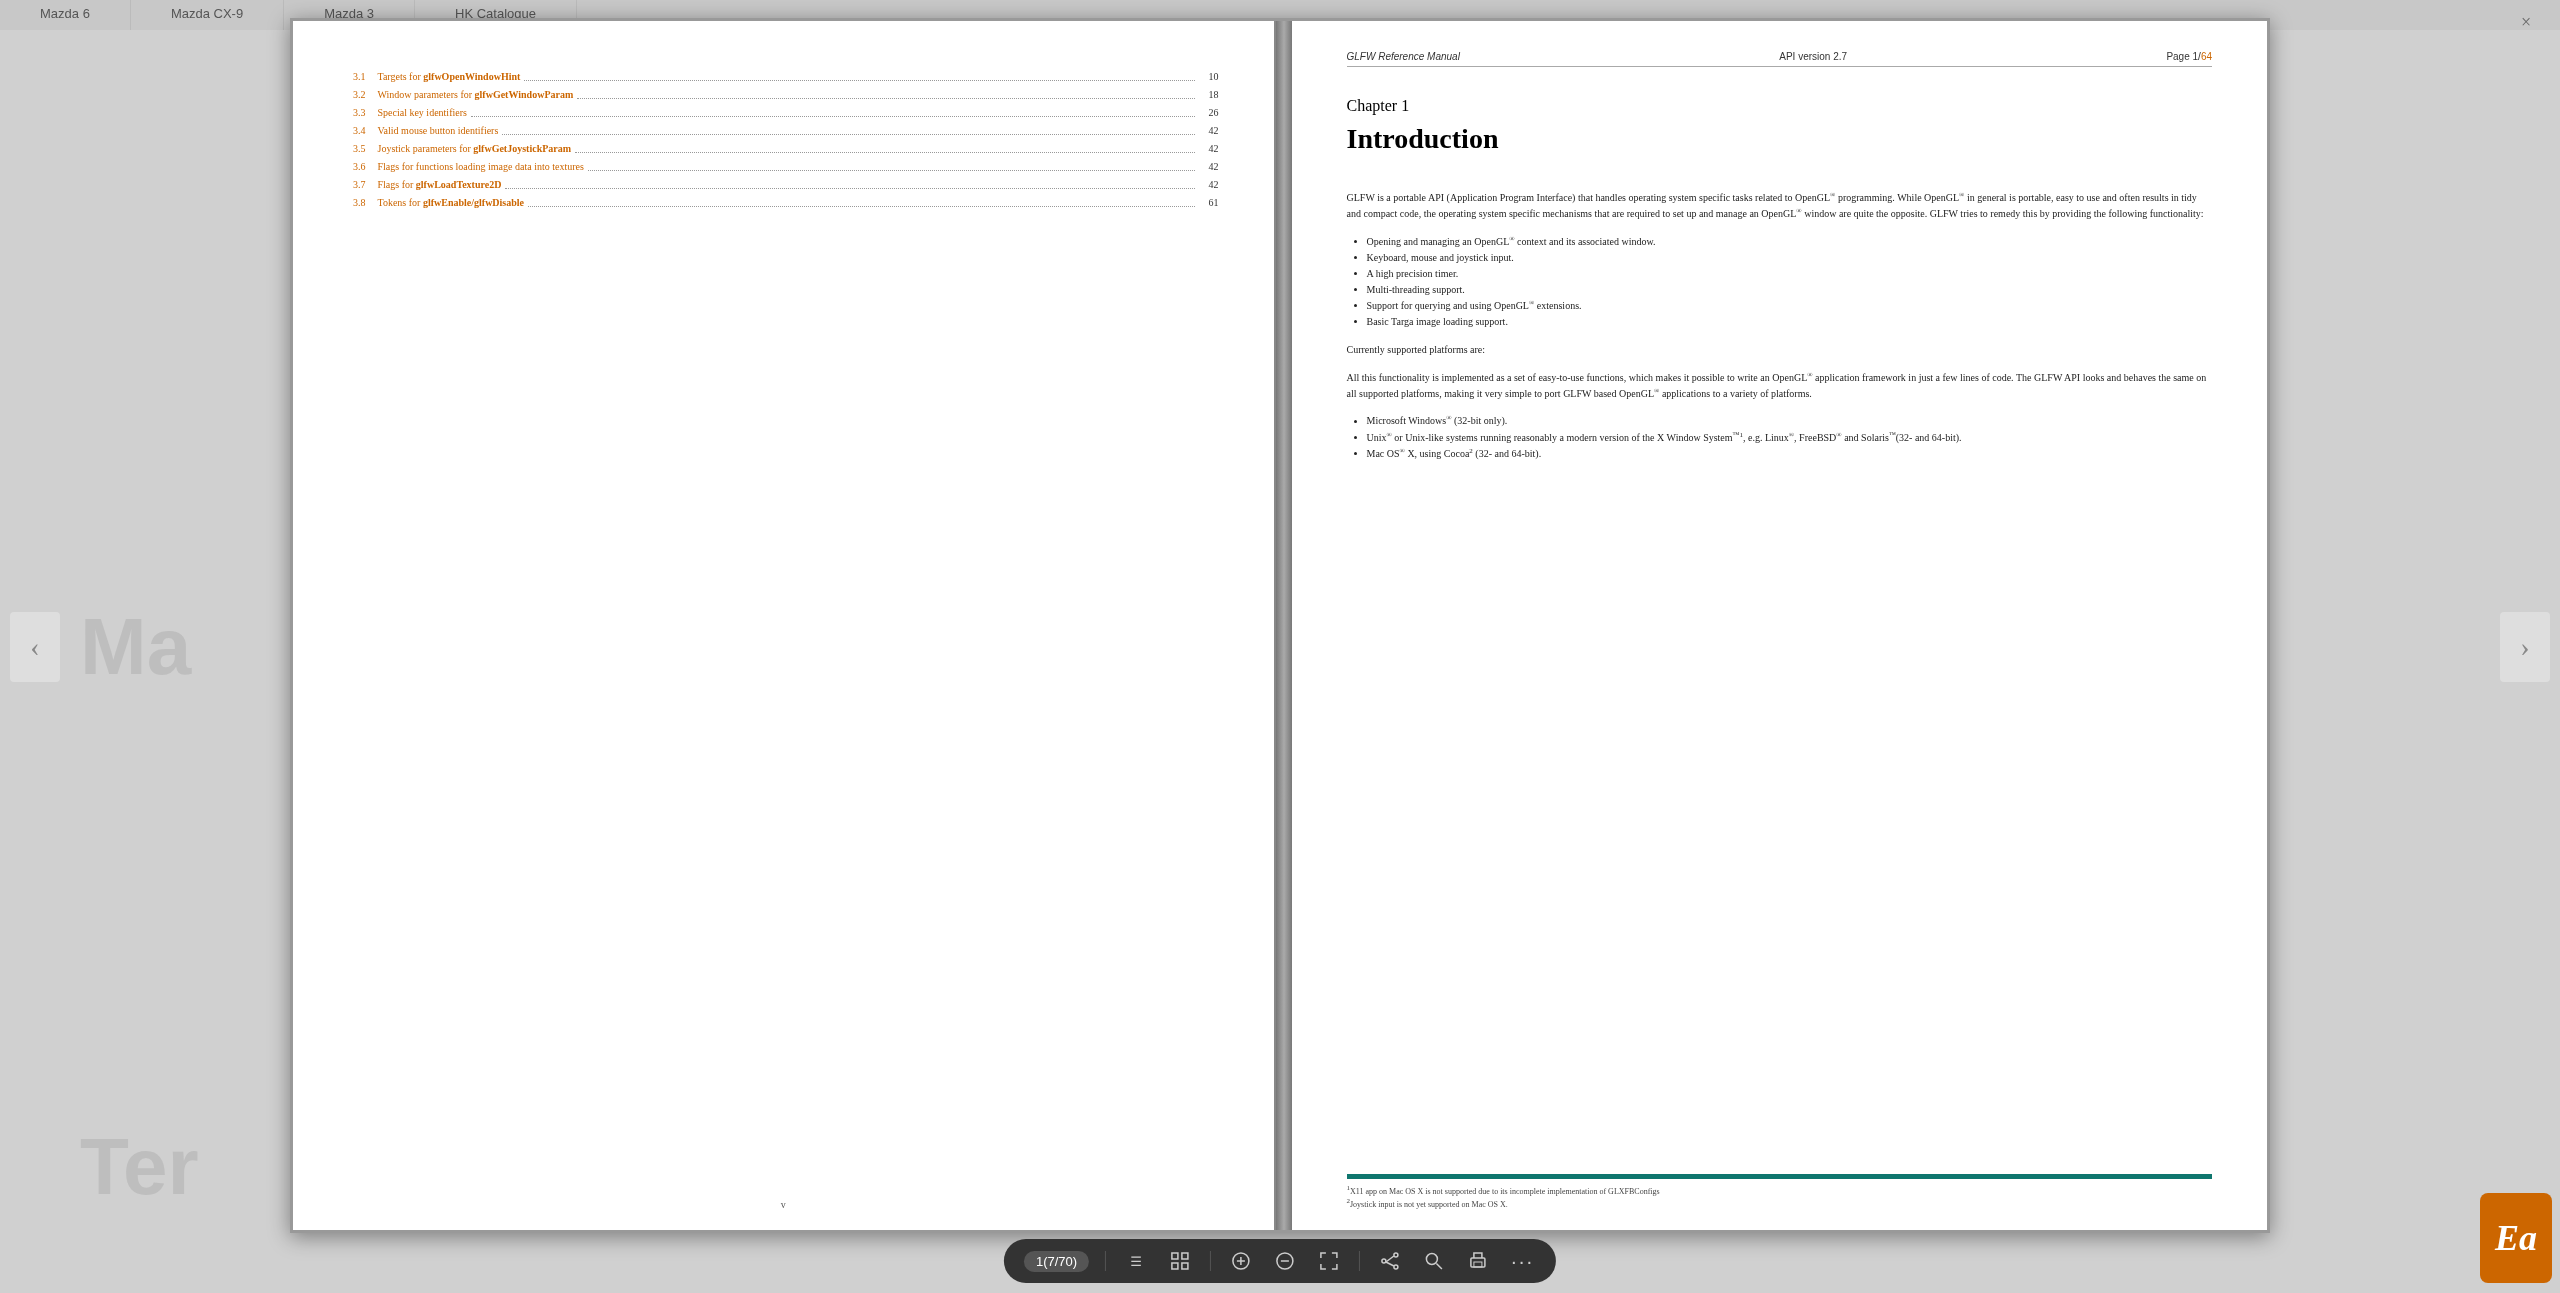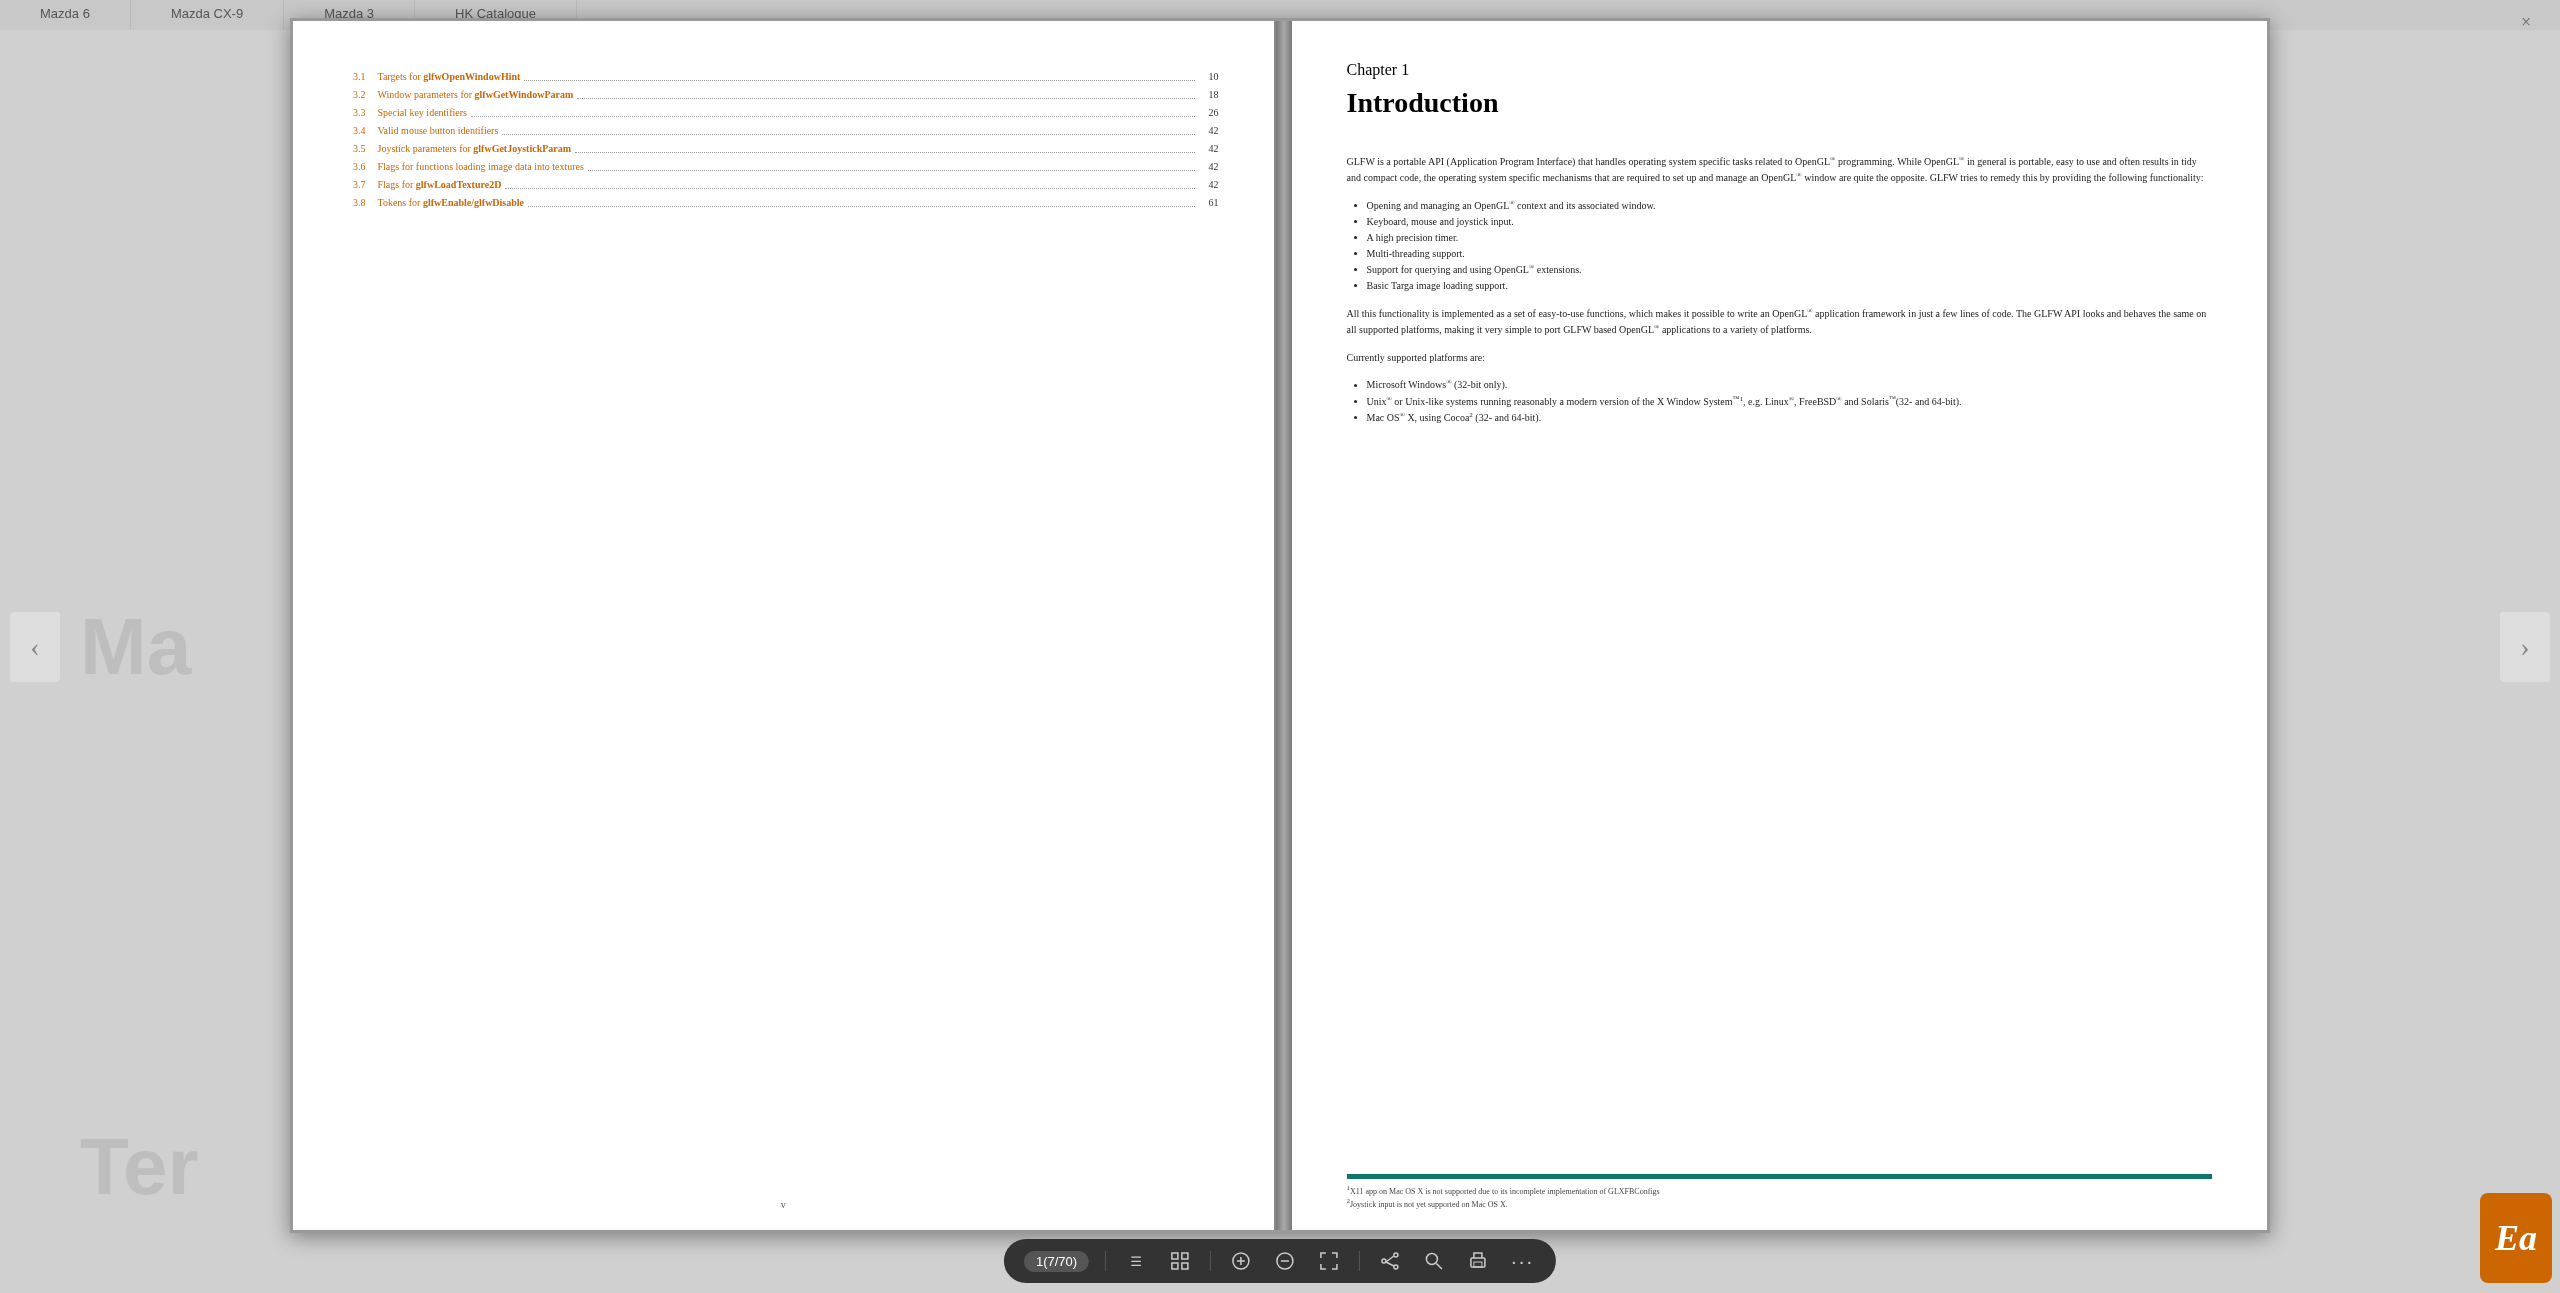--- a/index.html
+++ b/index.html
@@ -386,20 +386,25 @@
 
     </div>
 
     <div class="page-num-bottom">v</div>
   </div>
 
   <div class="spine"></div>
 
   <div class="page-right">
 
+    <div class="page-header">
+      <span class="manual-title">GLFW Reference Manual</span>
+      <span>API version 2.7</span>
+      <span>Page 1/<span style="color:#cc6600;">64</span></span>
+    </div>
 
     <div class="chapter-label">Chapter 1</div>
     <div class="chapter-title">Introduction</div>
 
     <p class="body-text">
       GLFW is a portable API (Application Program Interface) that handles operating system specific tasks
       related to OpenGL<sup>®</sup> programming. While OpenGL<sup>®</sup> in general is portable, easy to use and often
       results in tidy and compact code, the operating system specific mechanisms that are required to set up
       and manage an OpenGL<sup>®</sup> window are quite the opposite. GLFW tries to remedy this by providing the
       following functionality:
@@ -407,29 +412,29 @@
 
     <ul class="bullet-list">
       <li>Opening and managing an OpenGL<sup>®</sup> context and its associated window.</li>
       <li>Keyboard, mouse and joystick input.</li>
       <li>A high precision timer.</li>
       <li>Multi-threading support.</li>
       <li>Support for querying and using OpenGL<sup>®</sup> extensions.</li>
       <li>Basic Targa image loading support.</li>
     </ul>
 
+    <p class="body-text">Currently supported platforms are:</p>
+
     <p class="body-text">
       All this functionality is implemented as a set of easy-to-use functions, which makes it possible to write
       an OpenGL<sup>®</sup> application framework in just a few lines of code. The GLFW API looks and behaves the
       same on all supported platforms, making it very simple to port GLFW based OpenGL<sup>®</sup> applications to
       a variety of platforms.
     </p>
 
-    <p class="body-text">Currently supported platforms are:</p>
-
     <ul class="bullet-list">
       <li>Microsoft Windows<sup>®</sup> (32-bit only).</li>
       <li>Unix<sup>®</sup> or Unix-like systems running reasonably a modern version of the X Window System<sup>™1</sup>,
         e.g. Linux<sup>®</sup>, FreeBSD<sup>®</sup> and Solaris<sup>™</sup>(32- and 64-bit).</li>
       <li>Mac OS<sup>®</sup> X, using Cocoa<sup>2</sup> (32- and 64-bit).</li>
     </ul>
 
     <div class="footnotes">
       <p class="footnote-text"><sup>1</sup>X11 app on Mac OS X is not supported due to its incomplete implementation of GLXFBConfigs</p>
       <p class="footnote-text"><sup>2</sup>Joystick input is not yet supported on Mac OS X.</p>

